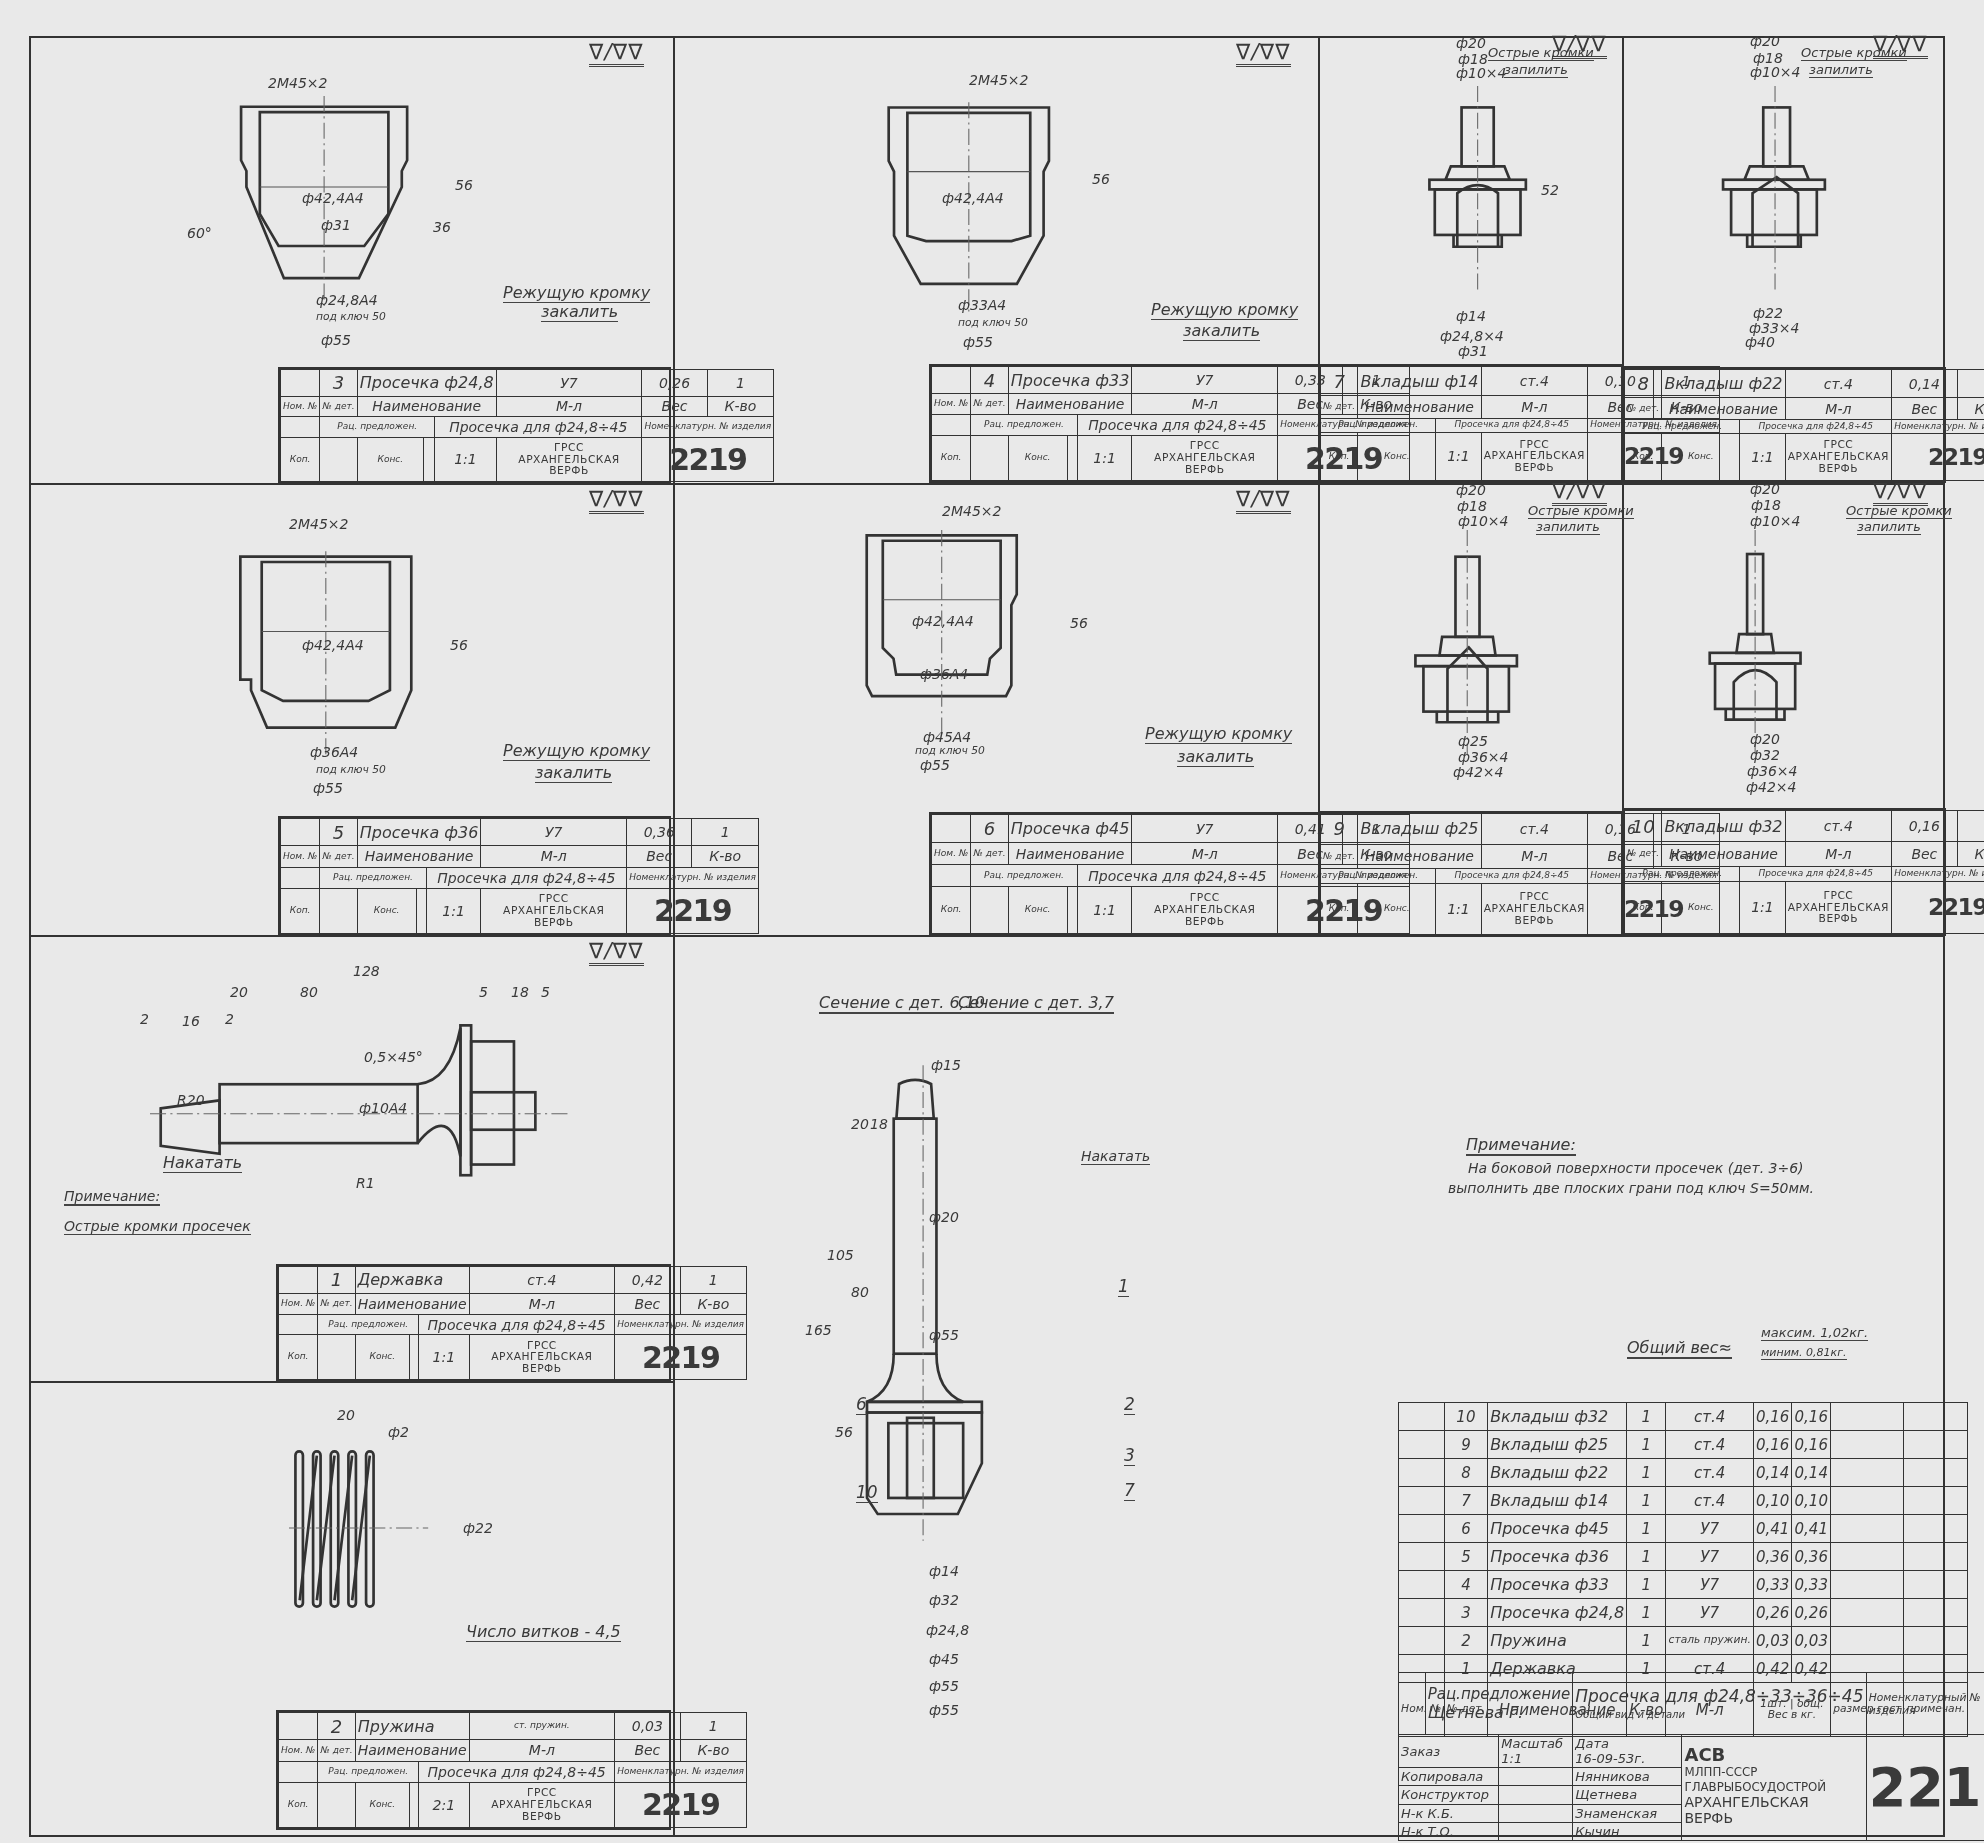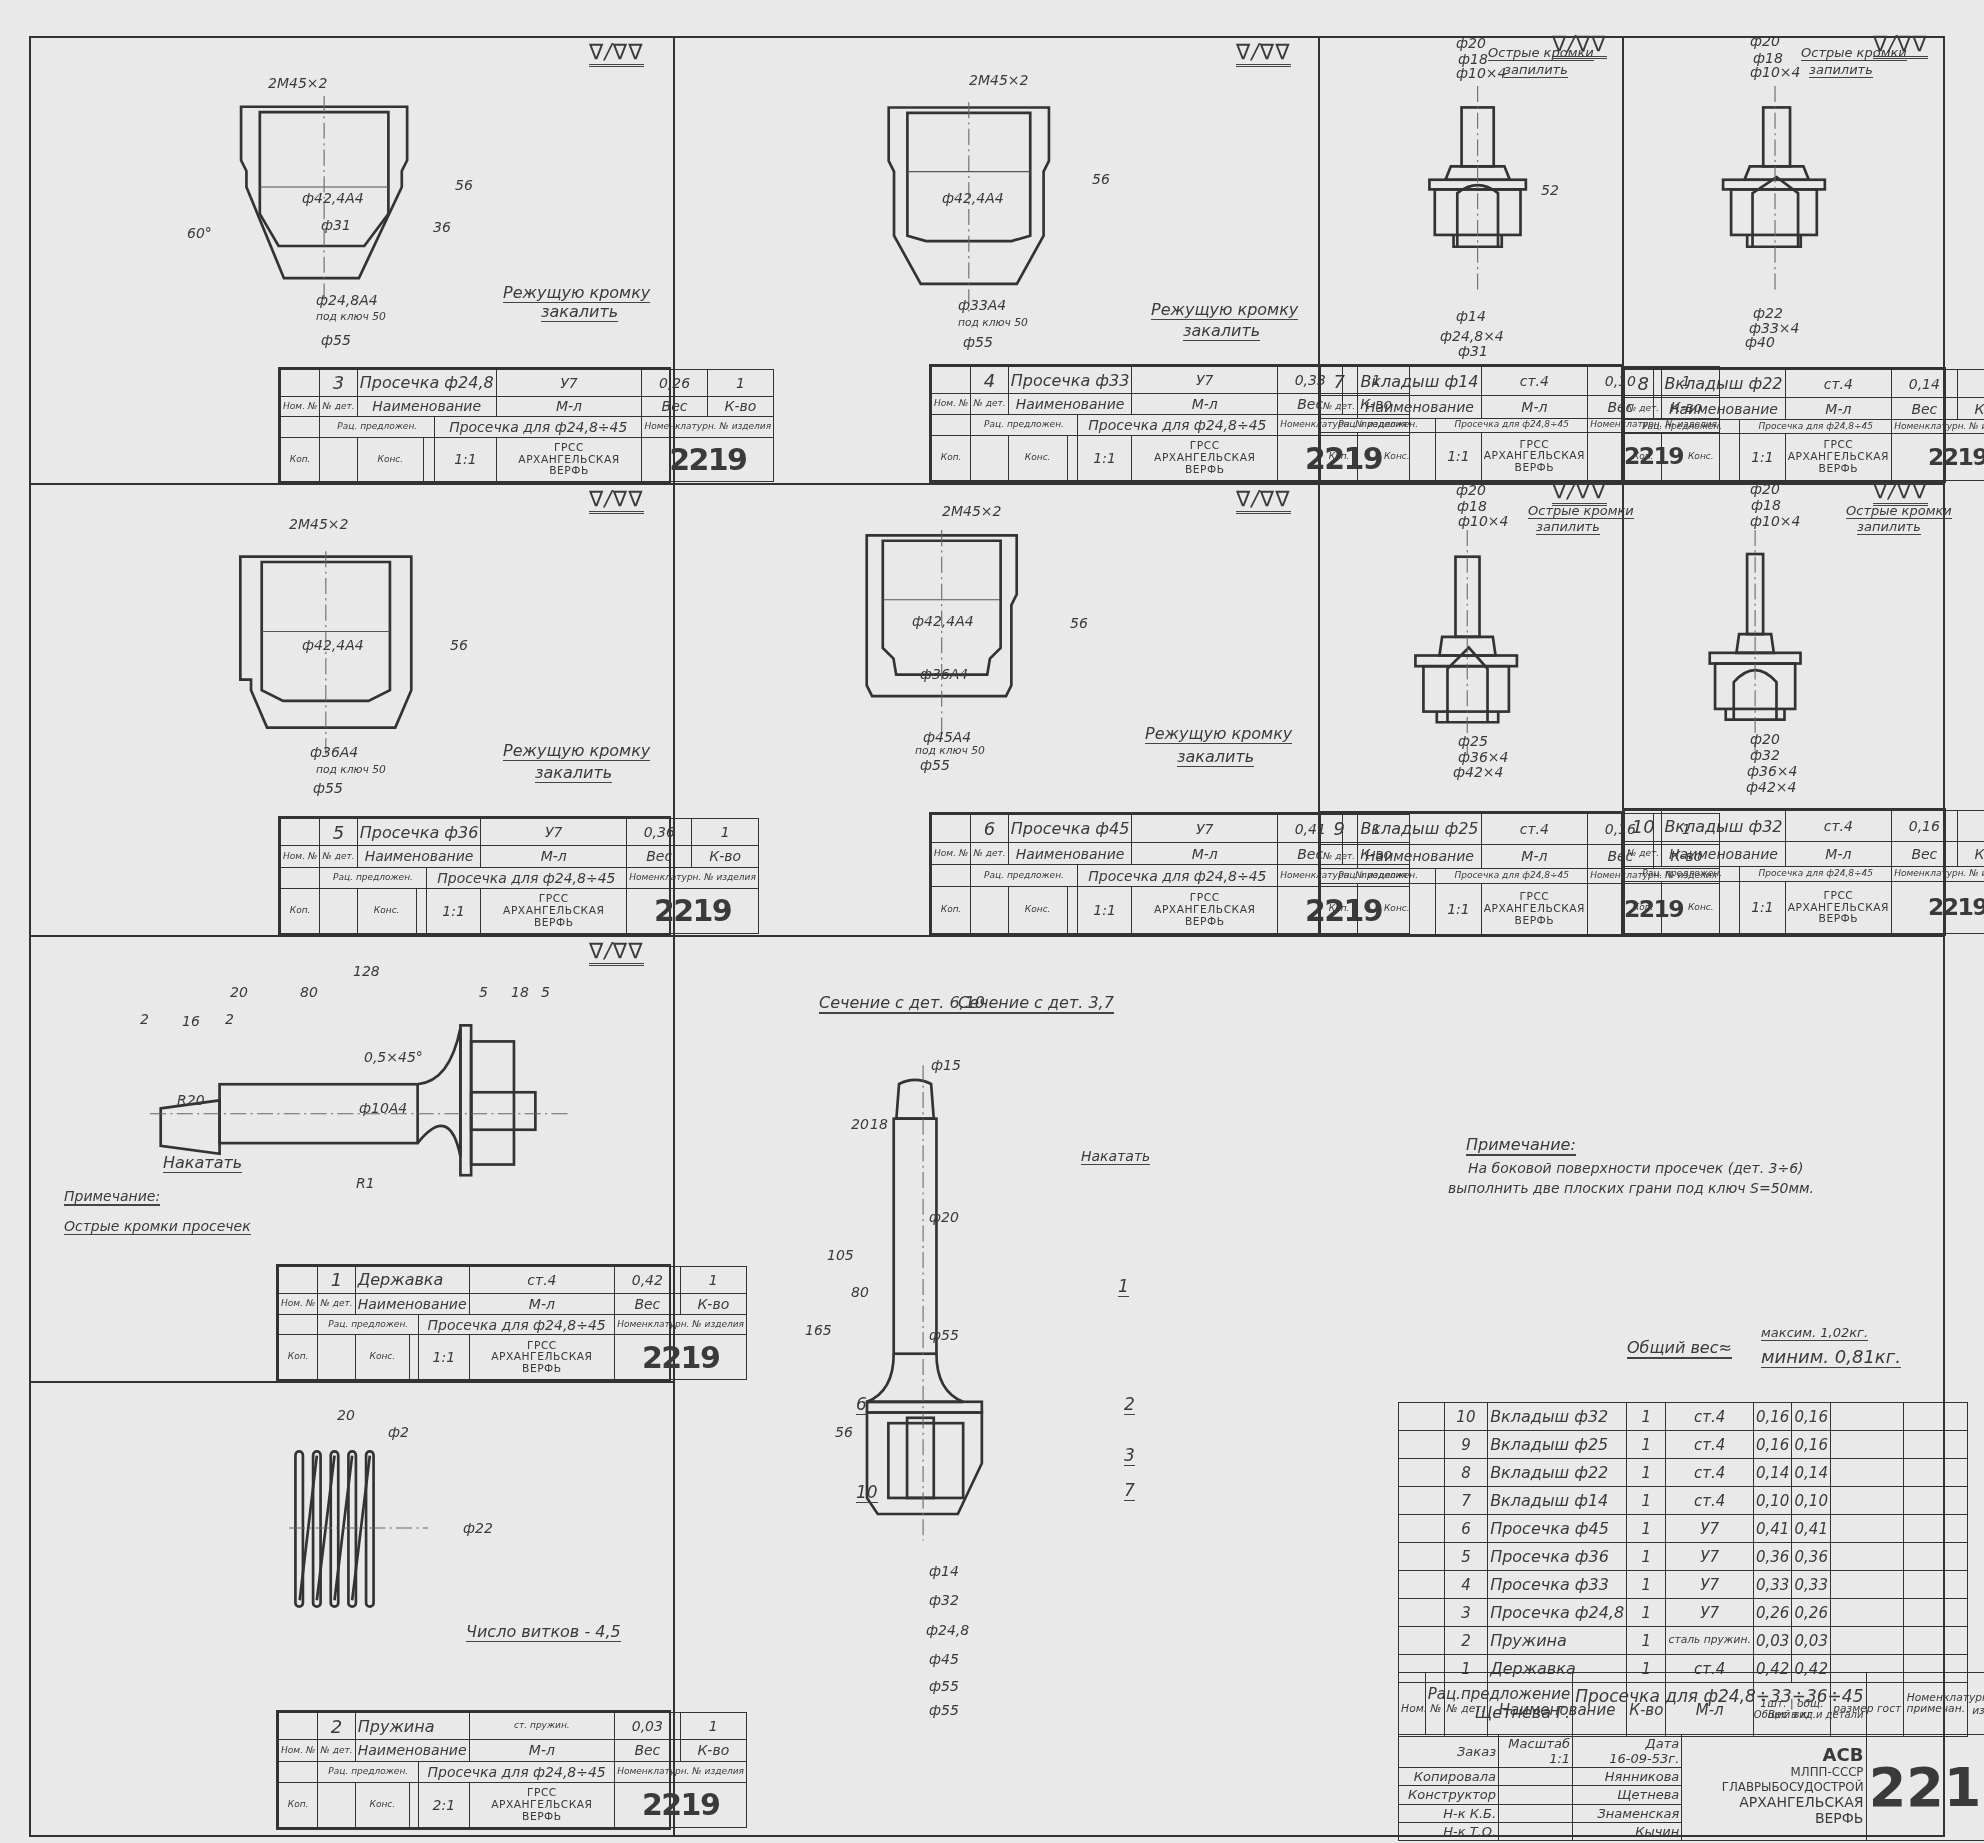--- a/index.html
+++ b/index.html
@@ -20,21 +20,21 @@
   .tb td.small{font-size:9px;line-height:9.6px;}
   .tb td.name{text-align:left;font-size:16px;}
   
   .spec{position:absolute;left:1398px;top:1402px;width:546px;}
   .spec table{border-collapse:collapse;width:100%;}
   .spec td{border:1.6px solid #333;height:27px;font-style:italic;font-size:15px;text-align:center;white-space:nowrap;padding:0 2.1px;}
   .spec td.n{text-align:left;font-size:16px;}
   .spec td.s{font-size:10.7px;line-height:10.7px;}
   .bottom{position:absolute;left:1398px;top:1672px;width:546px;height:161px;}
   .bottom table{border-collapse:collapse;width:100%;height:100%;}
-  .bottom td{border:1.6px solid #333;font-style:italic;font-size:13px;text-align:right;padding:1.1px 2.1px;white-space:nowrap;}
+  .bottom td{border:1.6px solid #333;font-style:italic;font-size:13px;text-align:left;padding:1.1px 2.1px;white-space:nowrap;}
   .bottom td.big{font-style:normal;font-weight:bold;font-size:54px;}
   .bottom td.org{font-style:normal;font-size:11.8px;line-height:15px;}
   svg{position:absolute;overflow:visible;}
   .part{fill:none;stroke:#333;stroke-width:5;}
   .thin{fill:none;stroke:#555;stroke-width:2;}
   .center{stroke:#666;stroke-width:2;stroke-dasharray:30 8 4 8;fill:none;}
 </style>
 </head>
 <body>
 
@@ -272,21 +272,21 @@
 <div class="note" style="left:1124px;top:1445px;font-size:17px;">3</div>
 <div class="note" style="left:856px;top:1394px;font-size:17px;">6</div>
 <div class="note" style="left:1124px;top:1480px;font-size:17px;">7</div>
 <div class="note" style="left:856px;top:1482px;font-size:17px;">10</div>
 
 <div class="note" style="left:1466px;top:1135px;border-bottom:2.7px double #444;">Примечание:</div>
 <div class="dim" style="left:1448px;top:1160px;margin-left:20px;">На боковой поверхности просечек (дет. 3÷6)</div>
 <div class="dim" style="left:1448px;top:1180px;">выполнить две плоских грани под ключ S=50мм.</div>
 <div class="note" style="left:1627px;top:1338px;border-bottom:2.7px double #444;">Общий вес≈</div>
 <div class="note" style="left:1761px;top:1325px;font-size:13px;">максим. 1,02кг.</div>
-<div class="note" style="left:1761px;top:1346px;font-size:18px;">миним. 0,81кг.</div>
+<div class="note" style="left:1761px;top:1346px;font-size:11px;">миним. 0,81кг.</div>
 
 <div class="tb" style="left:278px;top:367px;width:393px;height:117px;">
 <table>
       <tbody>
         <tr>
           <td style="width:22.5px;"></td>
           <td style="width:24px;font-size:18px;">3</td>
           <td colspan="4" class="name">Просечка ф24,8</td>
           <td>У7</td>
           <td>0,26</td>

